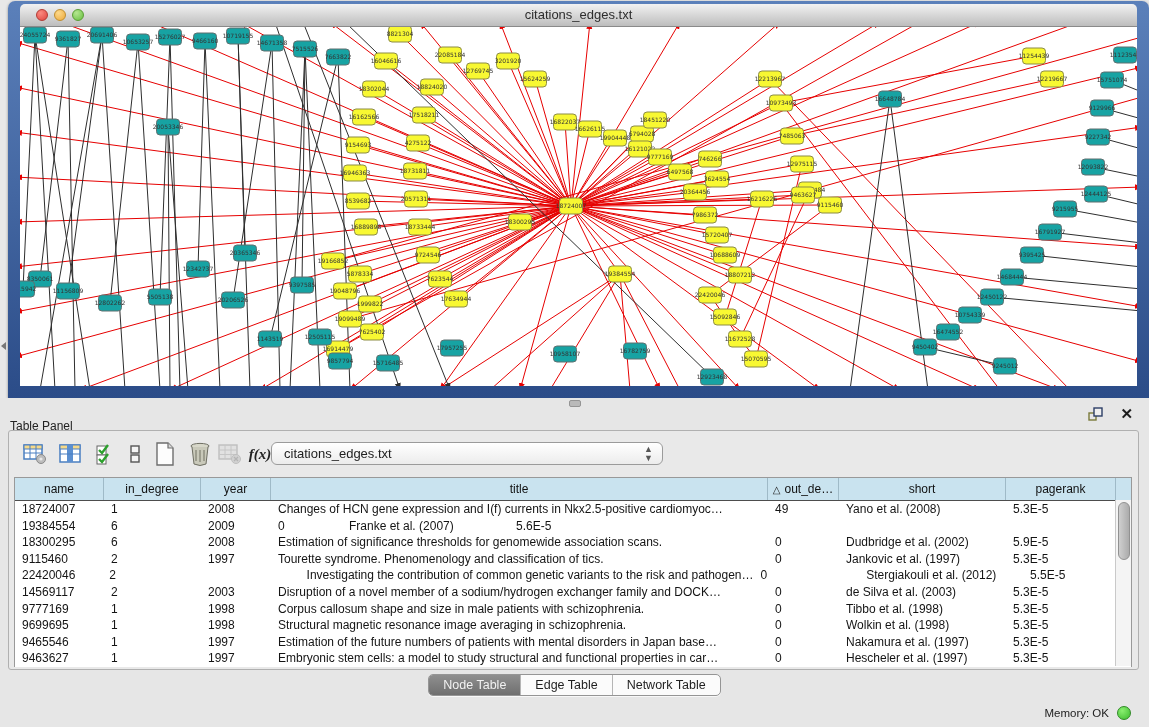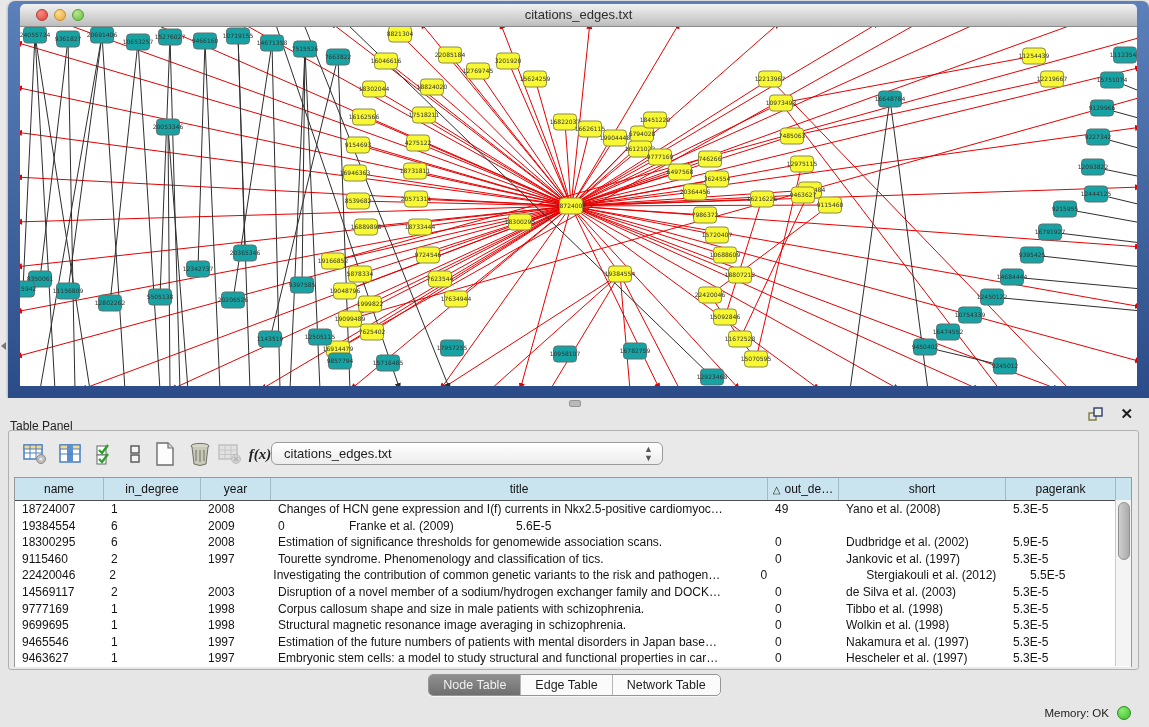--- a/index.html
+++ b/index.html
@@ -778,21 +778,21 @@
               <div class="td" style="width: 497px;">Changes of HCN gene expression and I(f) currents in Nkx2.5-positive cardiomyoc…</div>
               <div class="td" style="width: 71px;">49</div>
               <div class="td" style="width: 167px;">Yano et al. (2008)</div>
               <div class="td" style="width: 110px;">5.3E-5</div>
             </div>
             <div class="tr">
               <div class="td" style="width: 89px;">19384554</div>
               <div class="td" style="width: 97px;">6</div>
               <div class="td" style="width: 70px;">2009</div>
               <div class="td" style="width: 71px;">0</div>
-              <div class="td" style="width: 167px;">Franke et al. (2009)</div>
+              <div class="td" style="width: 167px;">Franke et al. (2007)</div>
               <div class="td" style="width: 110px;">5.6E-5</div>
             </div>
             <div class="tr">
               <div class="td" style="width: 89px;">18300295</div>
               <div class="td" style="width: 97px;">6</div>
               <div class="td" style="width: 70px;">2008</div>
               <div class="td" style="width: 497px;">Estimation of significance thresholds for genomewide association scans.</div>
               <div class="td" style="width: 71px;">0</div>
               <div class="td" style="width: 167px;">Dudbridge et al. (2002)</div>
               <div class="td" style="width: 110px;">5.9E-5</div>
@@ -803,21 +803,21 @@
               <div class="td" style="width: 70px;">1997</div>
               <div class="td" style="width: 497px;">Tourette syndrome. Phenomenology and classification of tics.</div>
               <div class="td" style="width: 71px;">0</div>
               <div class="td" style="width: 167px;">Jankovic et al. (1997)</div>
               <div class="td" style="width: 110px;">5.3E-5</div>
             </div>
             <div class="tr">
               <div class="td" style="width: 89px;">22420046</div>
               <div class="td" style="width: 97px;">2</div>
               <div class="td" style="width: 70px; margin-top: 20px;">2012</div>
-              <div class="td" style="width: 497px;">Investigating the contribution of common genetic variants to the risk and pathogen…</div>
+              <div class="td" style="width: 497px; text-align: right;">Investigating the contribution of common genetic variants to the risk and pathogen…</div>
               <div class="td" style="width: 71px;">0</div>
               <div class="td" style="width: 167px; margin-left: 36px;">Stergiakouli et al. (2012)</div>
               <div class="td" style="width: 110px;">5.5E-5</div>
             </div>
             <div class="tr">
               <div class="td" style="width: 89px;">14569117</div>
               <div class="td" style="width: 97px;">2</div>
               <div class="td" style="width: 70px;">2003</div>
               <div class="td" style="width: 497px;">Disruption of a novel member of a sodium/hydrogen exchanger family and DOCK…</div>
               <div class="td" style="width: 71px;">0</div>

